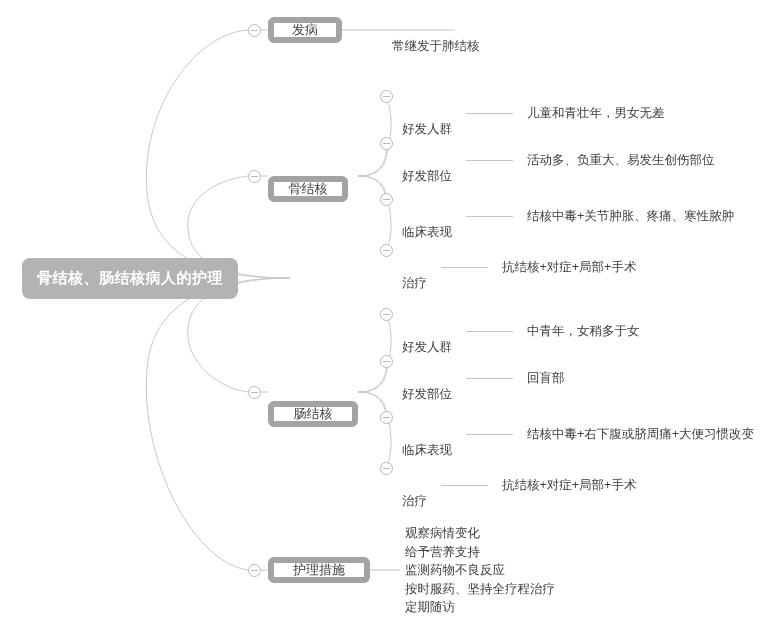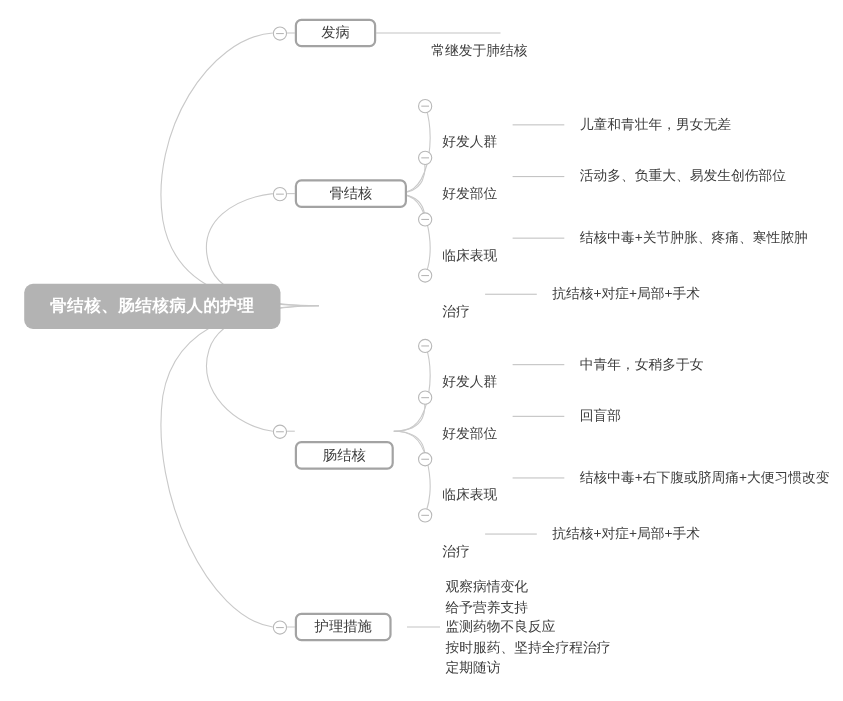--- a/index.html
+++ b/index.html
@@ -27,21 +27,21 @@
     width: 766px;
     height: 637px;
     pointer-events: none;
   }
 
   
   .root-node {
     position: absolute;
     left: 22px;
     top: 258px;
-    width: 233px;
+    width: 216px;
     height: 41px;
     background: #b3b3b3;
     border-radius: 8px;
     display: flex;
     align-items: center;
     justify-content: center;
     box-sizing: border-box;
   }
   .root-label {
     color: #ffffff;
@@ -49,21 +49,21 @@
     font-weight: bold;
     letter-spacing: 0.5px;
     white-space: nowrap;
   }
 
   
   .branch-node {
     position: absolute;
     height: 26px;
     background: #ffffff;
-    border: 2px solid #a3a3a3;
+    border: 6px solid #a3a3a3;
     border-radius: 6px;
     display: flex;
     align-items: center;
     justify-content: center;
     box-sizing: border-box;
   }
   .branch-label {
     font-size: 13px;
     color: #3c3c3c;
     white-space: nowrap;
@@ -169,21 +169,21 @@
 
   <div class="toggle" style="left:248px; top:23.5px;"></div>
   <div class="branch-node" style="left:268px; top:17px; width:74px;">
     <span class="branch-label">发病</span>
   </div>
   <div class="leaf-row" style="left:392px; top:38px;">
     <span class="leaf-val">常继发于肺结核</span>
   </div>
 
   <div class="toggle" style="left:248px; top:169.5px;"></div>
-  <div class="branch-node" style="left:268px; top:163px; width:102px;">
+  <div class="branch-node" style="left:268px; top:176px; width:80px;">
     <span class="branch-label">骨结核</span>
   </div>
 
   <div class="toggle" style="left:380px; top:89.5px;"></div>
   <div class="leaf-row" style="left:402px; top:88px;">
     <span class="leaf-key">好发人群</span>
     <span class="leaf-dash"></span>
     <span class="leaf-val">儿童和青壮年，男女无差</span>
   </div>
 
@@ -235,21 +235,21 @@
   </div>
 
   <div class="toggle" style="left:380px; top:461.5px;"></div>
   <div class="leaf-row" style="left:402px; top:460px;">
     <span class="leaf-key">治疗</span>
     <span class="leaf-dash"></span>
     <span class="leaf-val">抗结核+对症+局部+手术</span>
   </div>
 
   <div class="toggle" style="left:248px; top:563.5px;"></div>
-  <div class="branch-node" style="left:268px; top:557px; width:88px;">
+  <div class="branch-node" style="left:268px; top:557px; width:102px;">
     <span class="branch-label">护理措施</span>
   </div>
 
   <div class="leaf-list" style="left:405px; top:524px;">
     <span class="leaf-list-item">观察病情变化</span>
     <span class="leaf-list-item">给予营养支持</span>
     <span class="leaf-list-item">监测药物不良反应</span>
     <span class="leaf-list-item">按时服药、坚持全疗程治疗</span>
     <span class="leaf-list-item">定期随访</span>
   </div>

